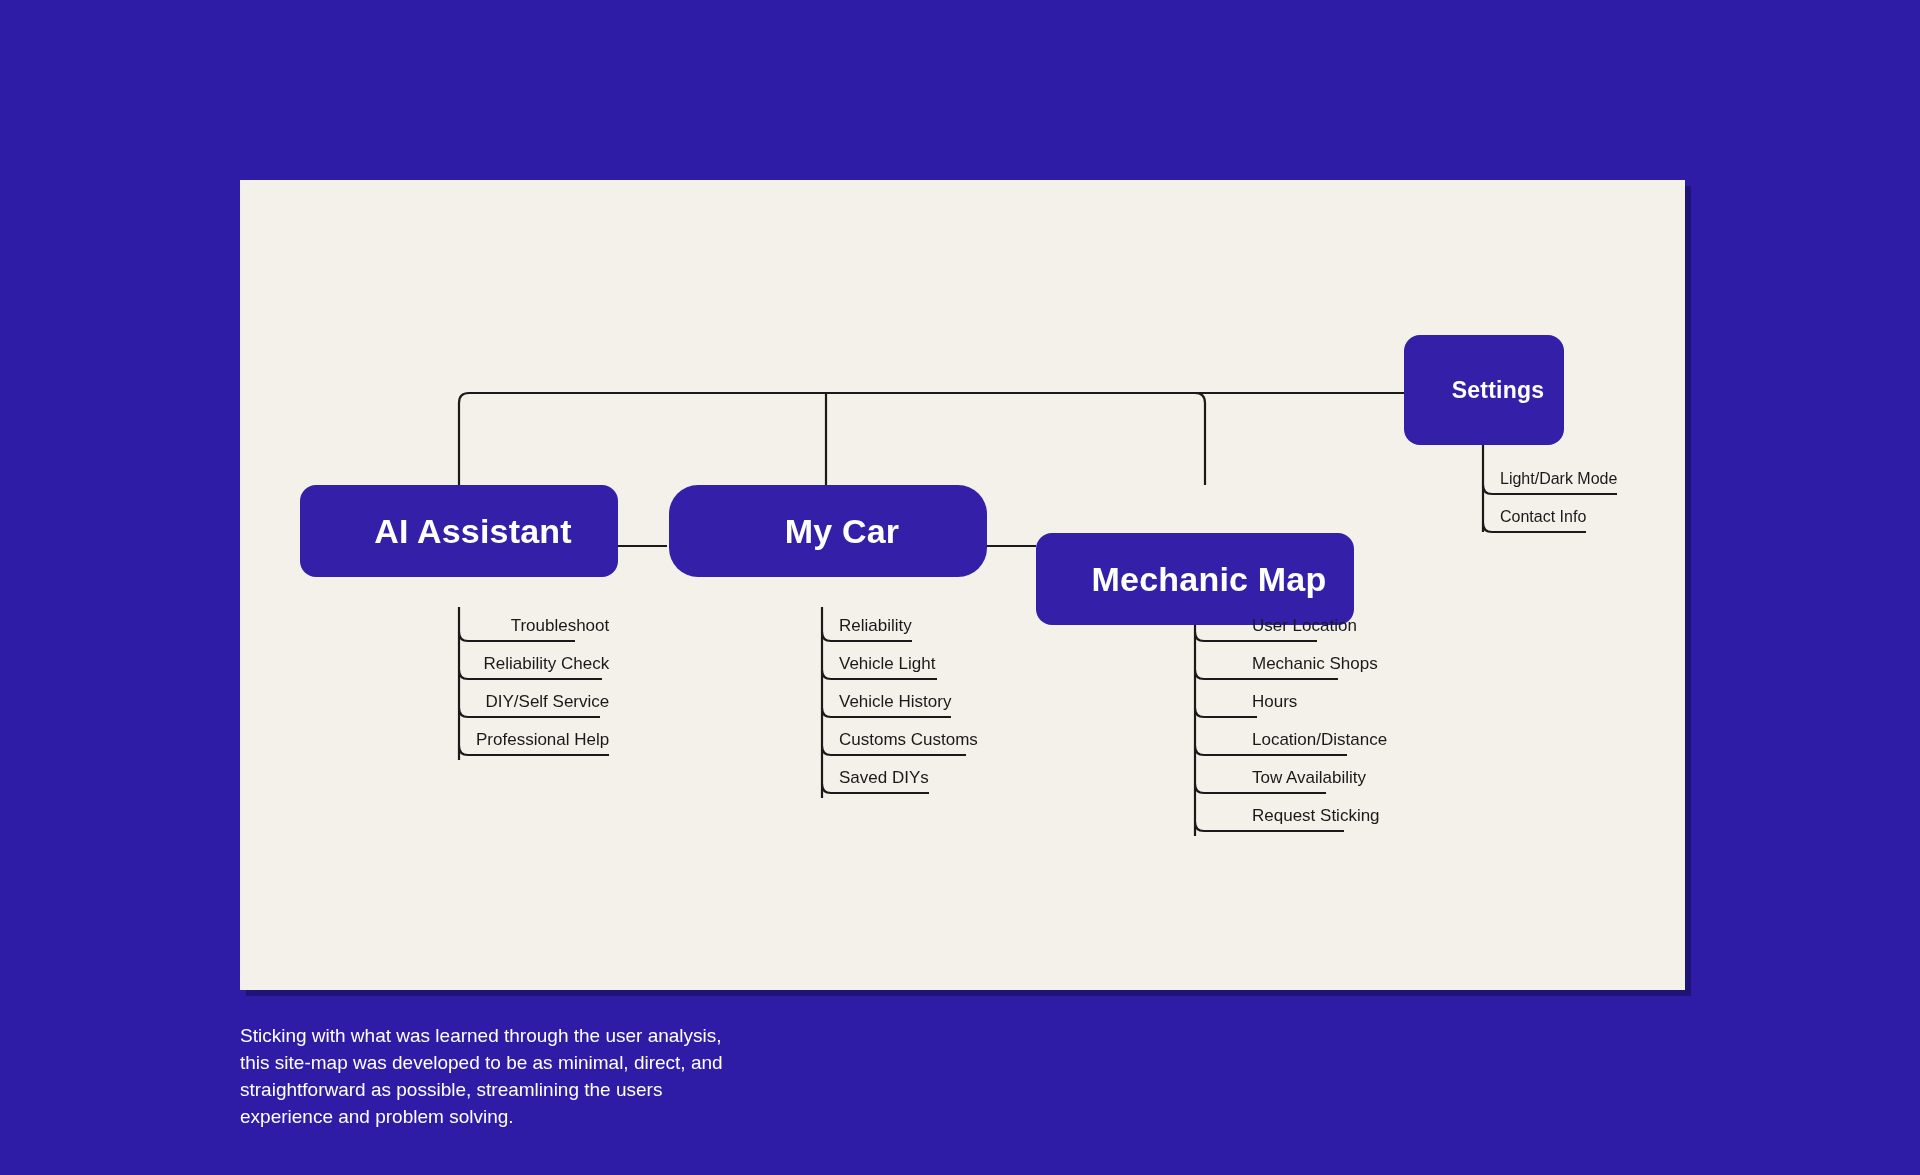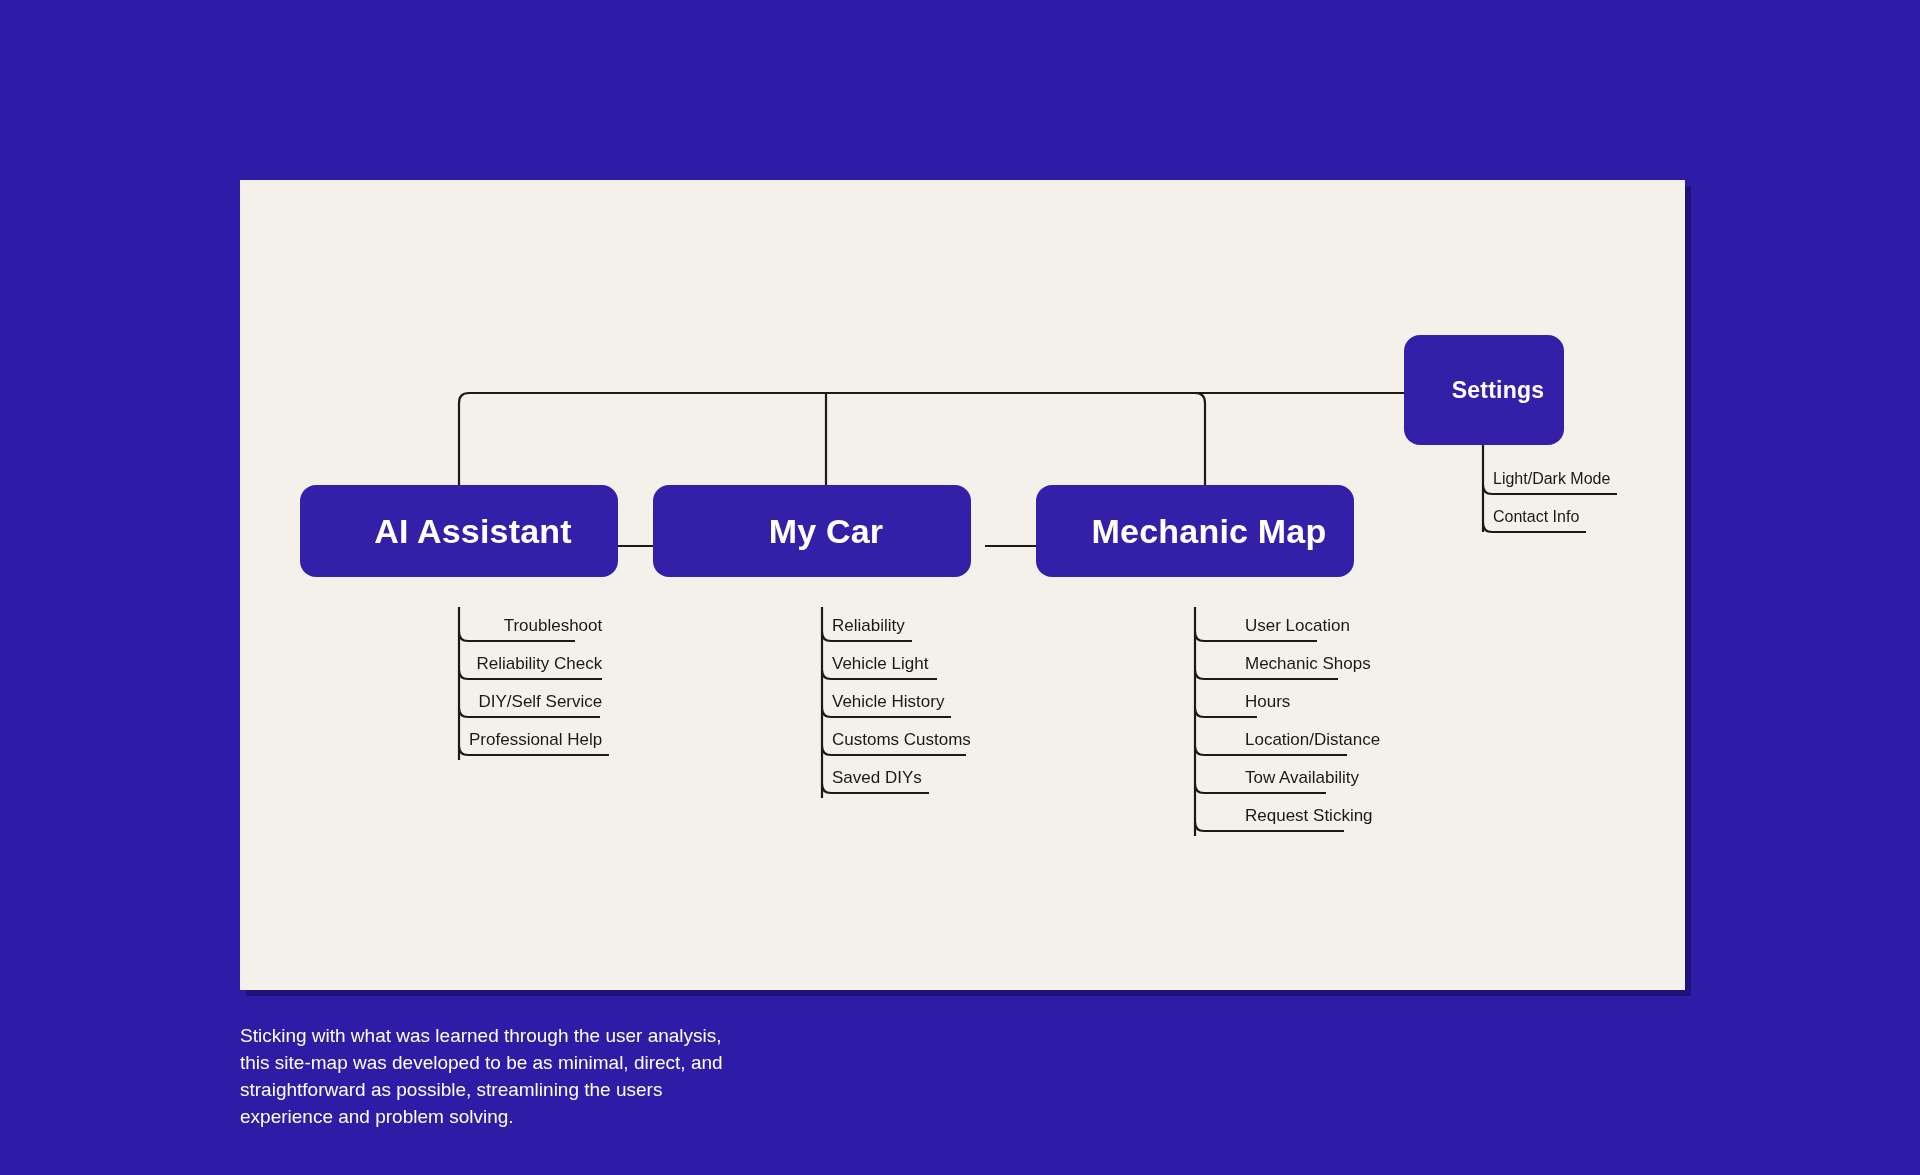--- a/index.html
+++ b/index.html
@@ -50,43 +50,43 @@
     box-sizing: border-box;
     padding-left: 28px;
   }
   .node-box.primary {
     width: 318px;
     height: 92px;
     top: 485px;
     font-size: 34px;
   }
   #node-ai-assistant  { left: 300px; }
-  #node-my-car        { left: 653px; }
-  #node-mechanic-map  { left: 1036px; }
+  #node-my-car        { left: 669px; border-radius: 29px; }
+  #node-mechanic-map  { left: 1036px; margin-top: 48px; }
 
   #node-settings {
     left: 1404px;
     top: 335px;
     width: 160px;
     height: 110px;
     font-size: 23px;
   }
 
   
   .subitem-list {
     position: absolute;
     display: flex;
     flex-direction: column;
   }
   .subitem {
     position: relative;
     height: 38px;
     display: flex;
     align-items: flex-start;
-    padding-left: 9px;
+    padding-left: 16px;
     box-sizing: border-box;
   }
   .subitem-label {
     font-size: 17px;
     color: #1A1A1A;
     line-height: 21px;
     white-space: nowrap;
   }
 
   #sublist-ai-assistant { left: 460px; top: 615px; align-items: flex-end; }

